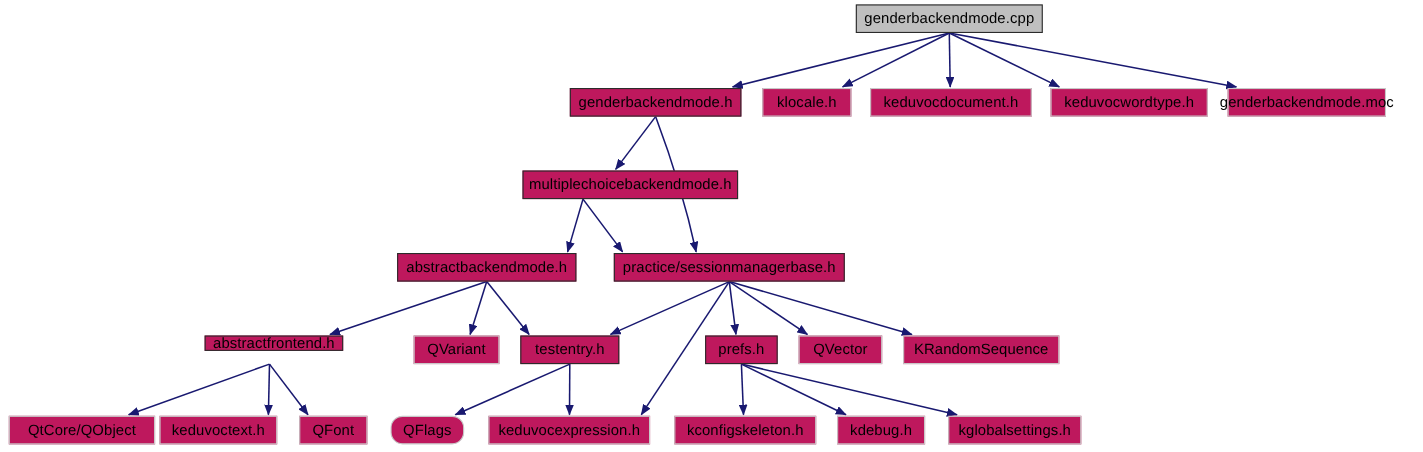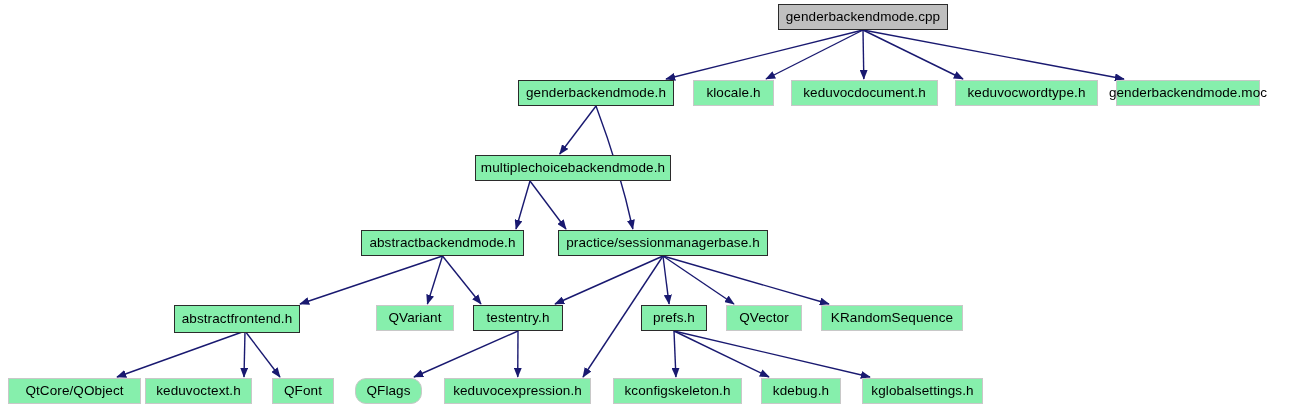--- a/index.html
+++ b/index.html
@@ -12,21 +12,21 @@
     overflow:hidden;
   }
   #edges{position:absolute;left:0;top:0;width:1294px;height:411px;}
   .node{
     position:absolute;
     box-sizing:border-box;
     display:flex;
     align-items:center;
     justify-content:center;
     height:26px;
-    background:#86efac;
+    background:#be185d;
     border:1px solid #c8c8c8;
     font-size:13.5px;
     line-height:1;
     color:#000000;
     white-space:nowrap;
     letter-spacing:0.1px;
   }
   .node.strong{border:1.6px solid #2b2b2b;}
   .node.root{background:#bfbfbf;border:1.6px solid #2b2b2b;}
 </style>
@@ -89,21 +89,21 @@
       </div>
       <div class="node strong" style="left: 432px; top: 155px; width: 196px; height: 26px; margin-left: 43px;">
         <span>multiplechoicebackendmode.h</span>
       </div>
       <div class="node strong" style="left: 361px; top: 230px; width: 163px; height: 26px;">
         <span>abstractbackendmode.h</span>
       </div>
       <div class="node strong" style="left: 558px; top: 230px; width: 210px; height: 26px;">
         <span>practice/sessionmanagerbase.h</span>
       </div>
-      <div class="node strong" style="left: 174px; top: 305px; width: 126px; height: 28px;">
+      <div class="node strong" style="left: 186px; top: 305px; width: 126px; height: 14px;">
         <span>abstractfrontend.h</span>
       </div>
       <div class="node" style="left: 376px; top: 305px; width: 78px; height: 26px;">
         <span>QVariant</span>
       </div>
       <div class="node strong" style="left: 473px; top: 305px; width: 90px; height: 26px;">
         <span>testentry.h</span>
       </div>
       <div class="node strong" style="left: 641px; top: 305px; width: 66px; height: 26px;">
         <span>prefs.h</span>

